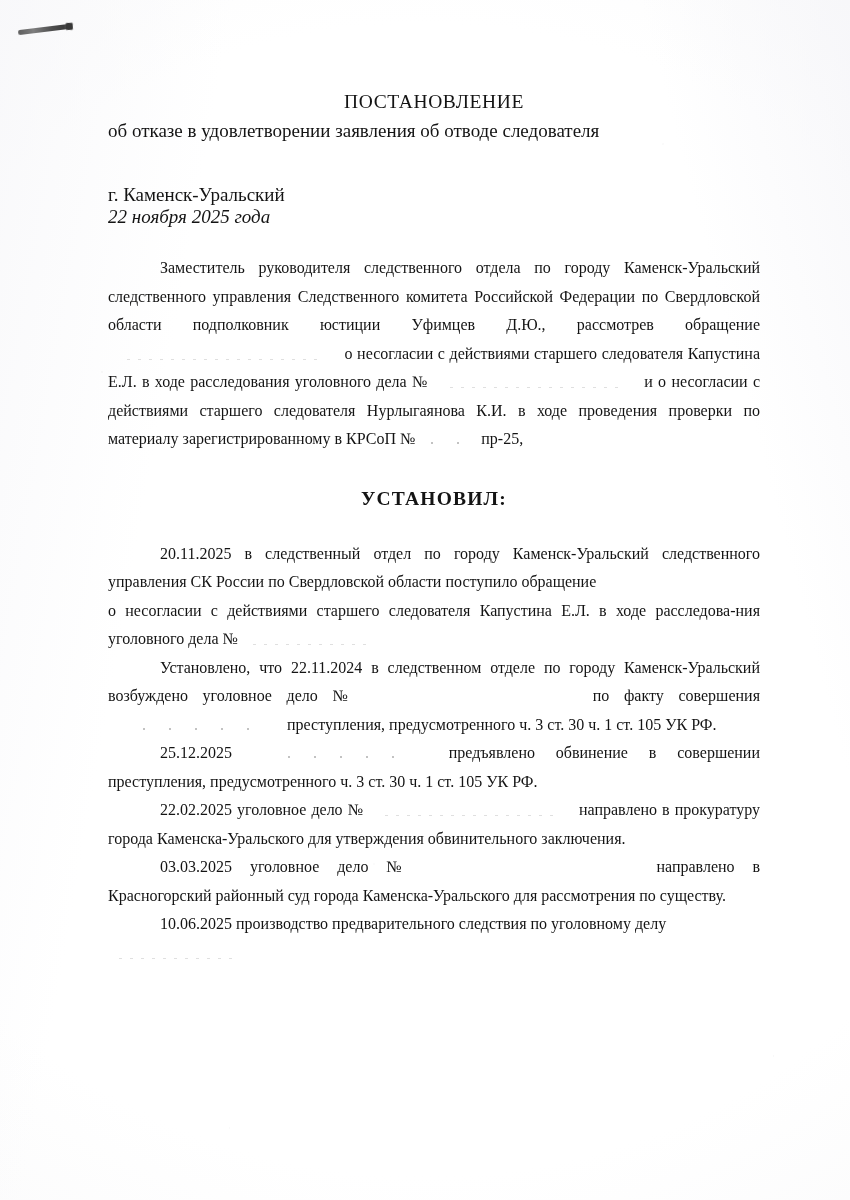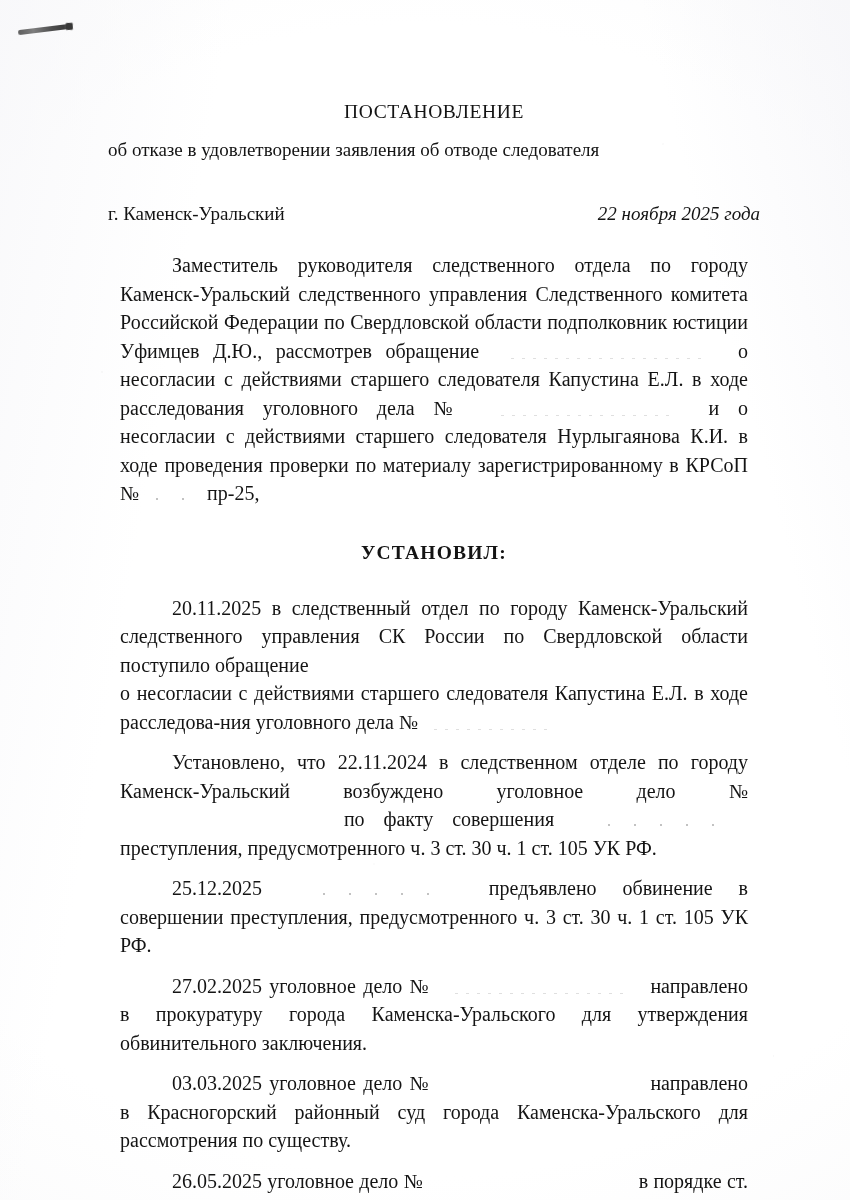--- a/index.html
+++ b/index.html
@@ -61,48 +61,49 @@
     padding: 0 90px 0 108px;
     box-sizing: border-box;
     width: 850px;
   }
 
   
   .doc-title {
     text-align: center;
     font-size: 19.5px;
     letter-spacing: 0.6px;
-    margin: 16px;
+    margin: 6px;
     padding-top: 85px;
     font-weight: 400;
   }
   .doc-subtitle {
     text-align: left;
     font-size: 19px;
     margin: 7px 0 0 0;
     font-weight: 400;
   }
 
   .meta-row {
     display: flex;
     justify-content: space-between;
     align-items: baseline;
     margin-top: 42px;
     font-size: 19px;
+    flex-direction: column;
   }
   .meta-city { white-space: nowrap; }
   .meta-date { white-space: nowrap; font-style: italic; }
 
   
   .body-block { margin-top: 26px; }
 
   p.para {
-    font-size: 20px;
+    font-size: 16px;
     line-height: 28.5px;
-    margin: 12px;
+    margin: 0;
     text-align: justify;
     text-justify: inter-word;
     text-indent: 52px;
     hyphens: manual;
   }
 
   .section-heading {
     text-align: center;
     font-size: 19.5px;
     letter-spacing: 1.2px;
@@ -194,25 +195,24 @@
   <h2 class="section-heading">УСТАНОВИЛ:</h2>
 
   <div>
 
     <p class="para"><span>20.11.2025 в следственный отдел по городу Каменск-Уральский следственного управления СК России по Свердловской области поступило обращение</span><br><span>о несогласии с действиями старшего следователя Капустина Е.Л. в ходе расследова-ния уголовного дела №</span> <span class="redact gap-m smudge"></span></p>
 
     <p class="para"><span>Установлено, что 22.11.2024 в следственном отделе по городу Каменск-Уральский возбуждено уголовное дело №</span> <span class="redact gap-xl"></span> <span>по факту совершения</span> <span class="redact gap-l dots"></span> <span>преступления, предусмотренного ч. 3 ст. 30 ч. 1 ст. 105 УК РФ.</span></p>
 
     <p class="para"><span>25.12.2025</span> <span class="redact gap-l dots"></span> <span>предъявлено обвинение в совершении преступления, предусмотренного ч. 3 ст. 30 ч. 1 ст. 105 УК РФ.</span></p>
 
-    <p class="para"><span>27.02.2025 уголовное дело №</span> <span class="redact gap-xl smudge"></span> <span>направлено в прокуратуру города Каменска-Уральского для утверждения обвинительного заключения.</span></p>
+    <p class="para"><span>22.02.2025 уголовное дело №</span> <span class="redact gap-xl smudge"></span> <span>направлено в прокуратуру города Каменска-Уральского для утверждения обвинительного заключения.</span></p>
 
 
     <p class="para"><span>03.03.2025 уголовное дело №</span> <span class="redact gap-xl"></span> <span>направлено в Красногорский районный суд города Каменска-Уральского для рассмотрения по существу.</span></p>
 
-    <p class="para"><span>26.05.2025 уголовное дело №</span> <span class="redact gap-xl"></span> <span>в порядке ст. 221 возвращено прокурором для производства дополнительного предварительного следствия</span></p>
 
     <p class="para"><span>10.06.2025 производство предварительного следствия по уголовному делу</span><br><span class="redact gap-m smudge"></span> </p>
 
   </div>
 </div>
 
 <div class="speckle"></div>
 
 </body></html>

